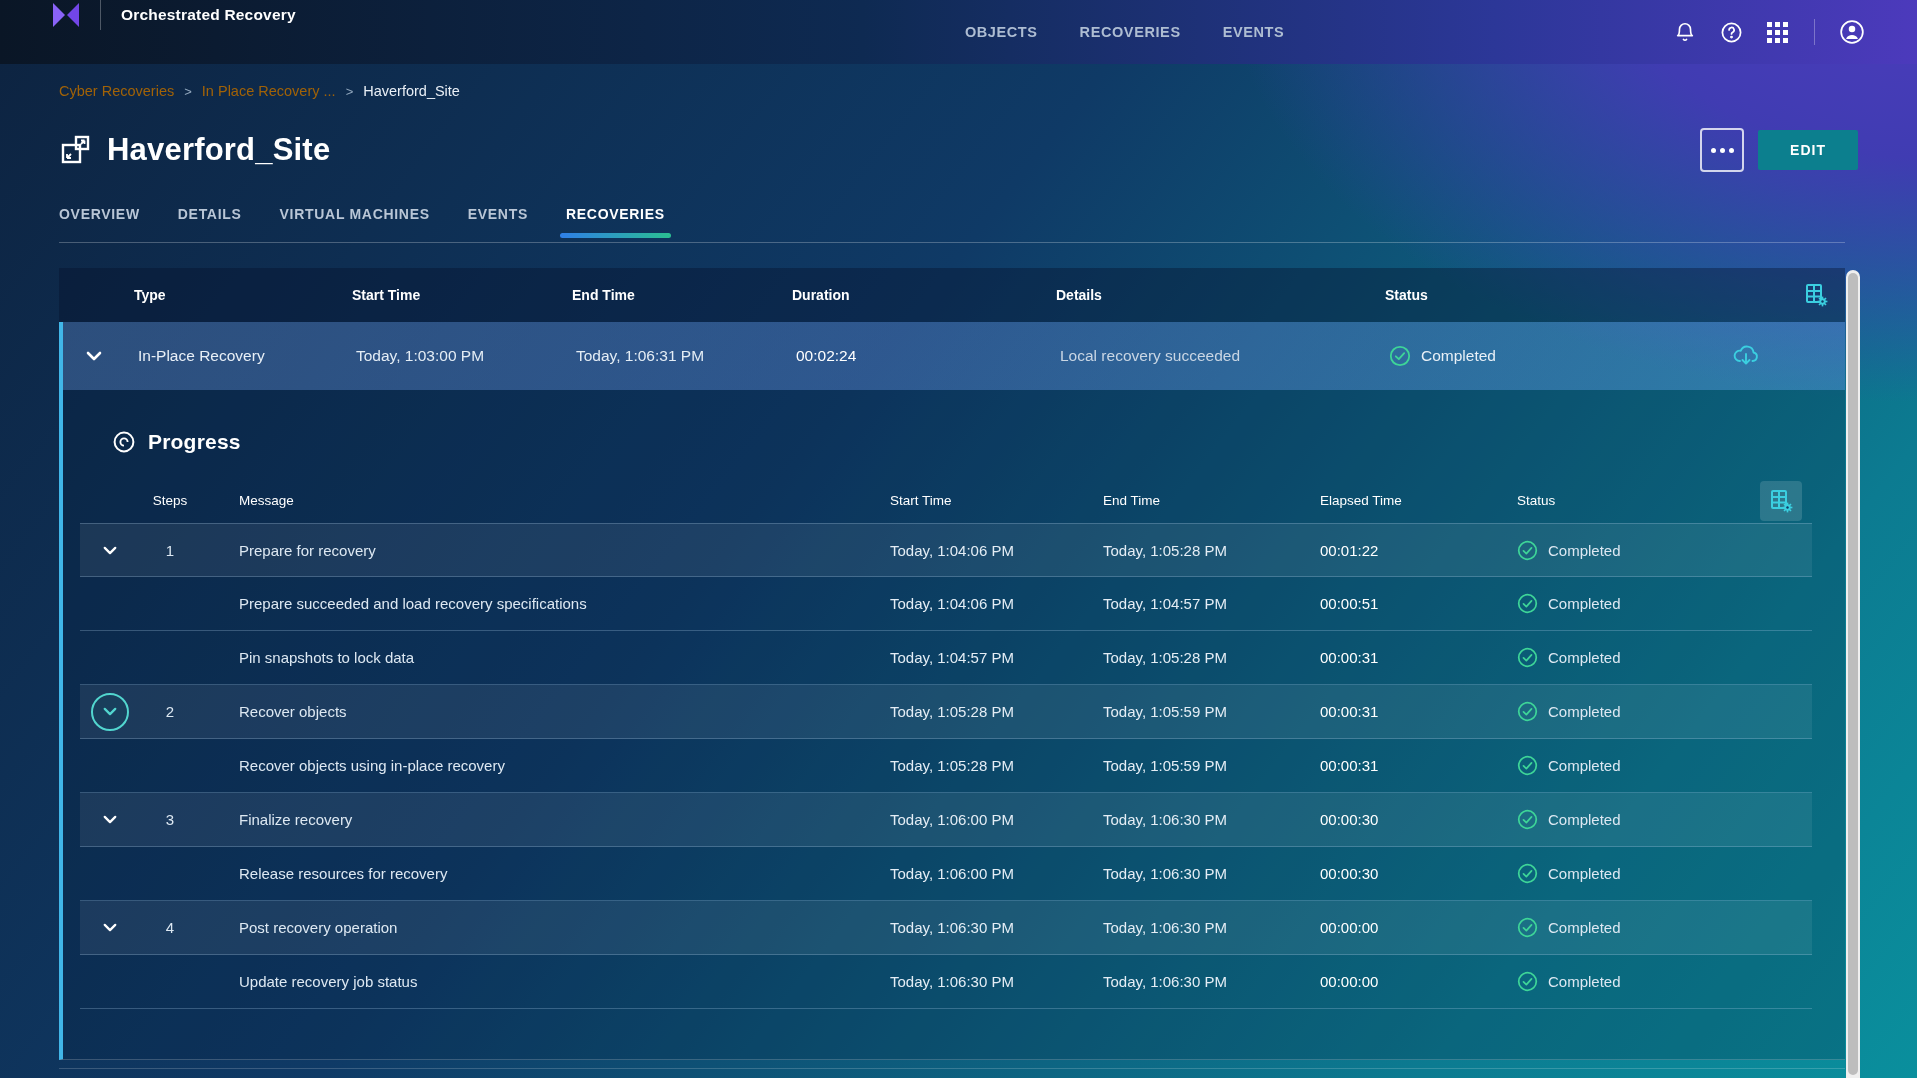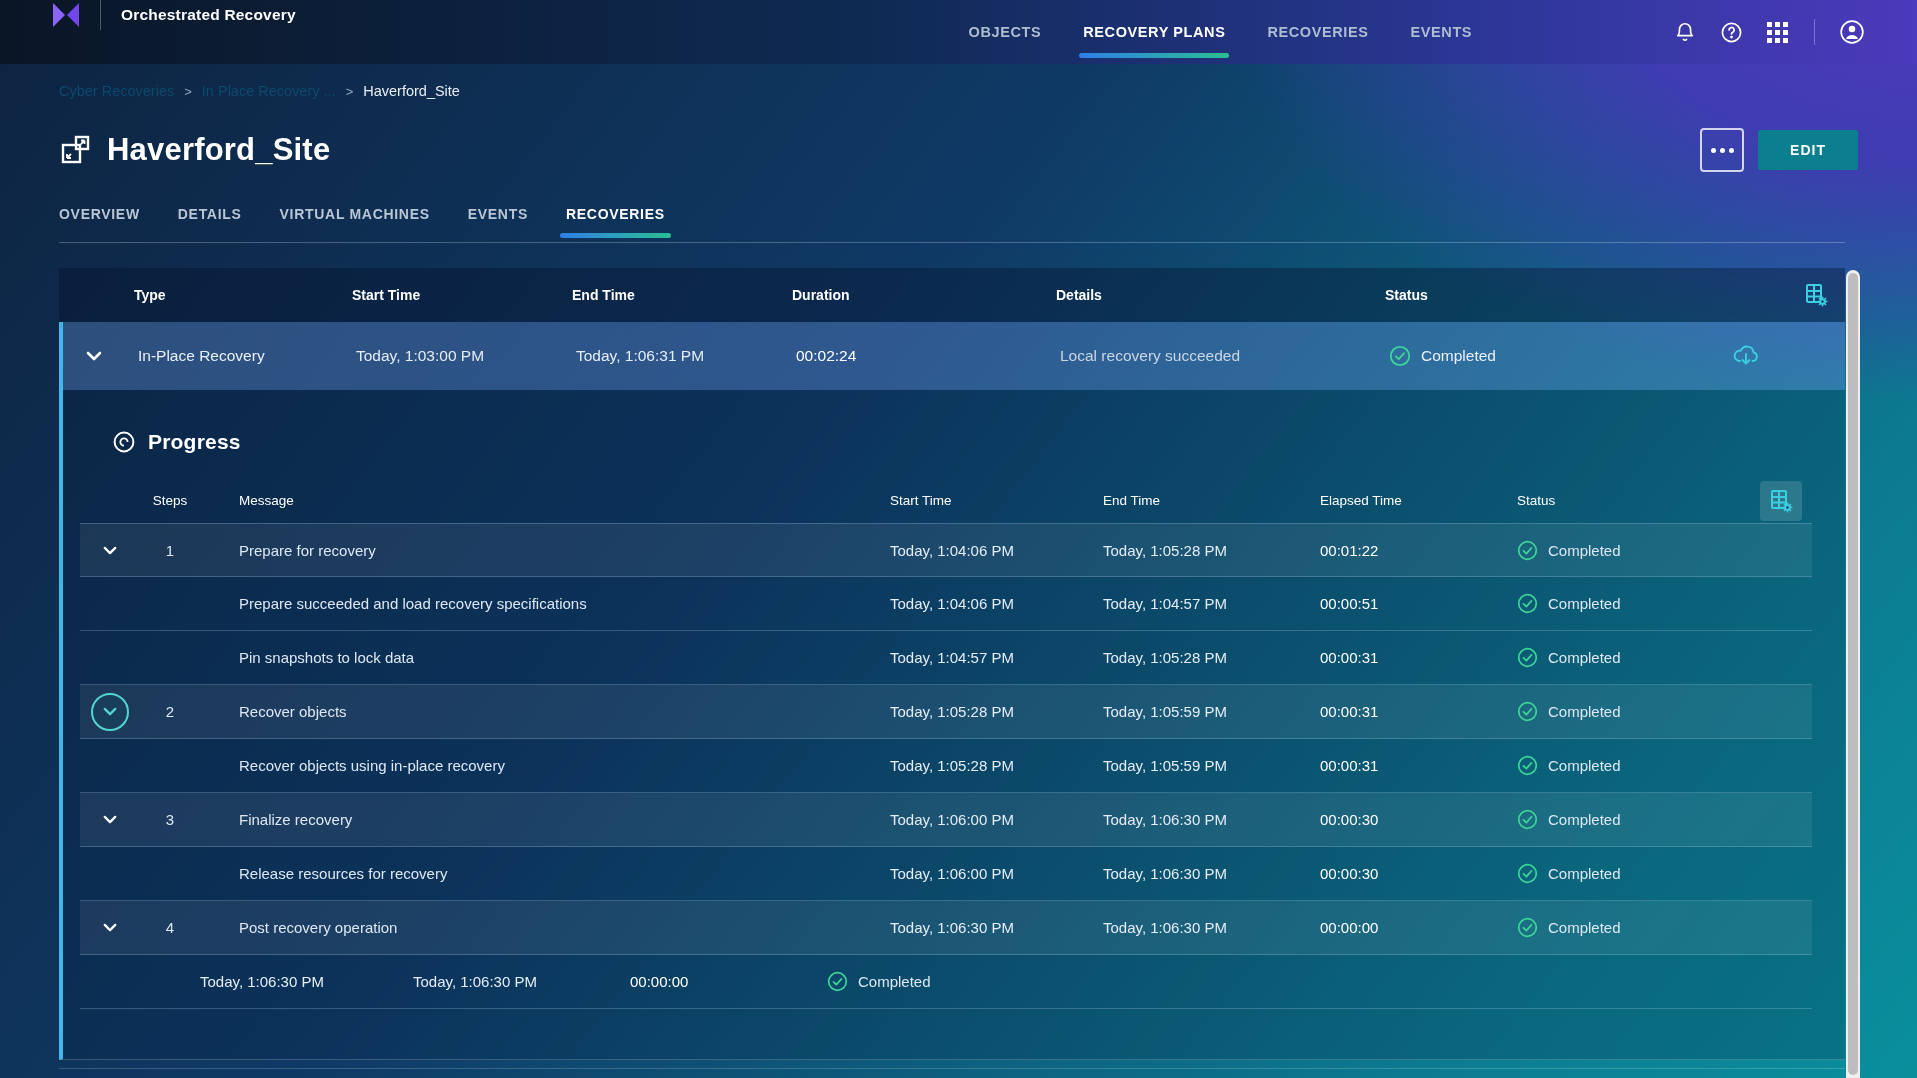--- a/index.html
+++ b/index.html
@@ -27,21 +27,21 @@
     font-size:14.5px; letter-spacing:.6px; color:#aebdd2; cursor:pointer; font-weight:600; }
   .topnav-item.active { color:#fff; font-weight:bold; }
   .topnav-item.active::after { content:""; position:absolute; left:-4px; right:-4px; bottom:6px; height:5px;
     border-radius:3px; background:linear-gradient(90deg,#2f7fe8,#2abf91); }
   .top-icons { position:absolute; right:52px; top:0; height:64px; display:flex; align-items:center; gap:20px; }
   .top-icons .icon-btn { width:26px; height:26px; display:flex; align-items:center; justify-content:center; cursor:pointer; }
   .top-divider { width:1px; height:26px; background:rgba(255,255,255,.30); margin:0 4px; }
 
   
   .breadcrumb { position:absolute; top:83px; left:59px; display:flex; align-items:center; gap:10px; font-size:14.5px; }
-  .crumb-link { color:#0c4a6e; cursor:pointer; }
+  .crumb-link { color:#a16207; cursor:pointer; }
   .crumb-sep { color:#93a9bf; font-size:13px; }
   .crumb-current { color:#e9eff6; }
 
   
   .title-row { position:absolute; top:126px; left:59px; right:59px; height:48px; display:flex; align-items:center; }
   .page-title { font-size:31px; font-weight:bold; color:#fff; margin-left:14px; letter-spacing:.2px; }
   .title-actions { margin-left:auto; display:flex; gap:14px; align-items:center; }
   .more-btn { width:44px; height:44px; border:2px solid rgba(255,255,255,.78); border-radius:4px;
     display:flex; align-items:center; justify-content:center; gap:4px; cursor:pointer; background:transparent; }
   .more-btn i { width:5px; height:5px; border-radius:50%; background:#fff; }
@@ -124,21 +124,20 @@
         <polygon points="1,1 13,13 1,25" fill="#8a63f8"></polygon>
         <polygon points="27,1 15,13 27,25" fill="#7246e8"></polygon>
       </svg>
     </span>
     <span class="brand-divider"></span>
     <span class="brand-name">Orchestrated Recovery</span>
   </div>
 
   <nav class="topnav">
     <div class="topnav-item">OBJECTS</div>
-    <div class="topnav-item active">RECOVERY PLANS</div>
     <div class="topnav-item">RECOVERIES</div>
     <div class="topnav-item">EVENTS</div>
   </nav>
 
   <div class="top-icons">
     <span class="icon-btn">
       <svg width="22" height="22" viewBox="0 0 24 24" fill="none" stroke="#fff" stroke-width="1.8" stroke-linecap="round" stroke-linejoin="round">
         <path d="M18 9a6 6 0 1 0-12 0c0 6-2 7-2 7h16s-2-1-2-7"></path>
           <path d="M10.3 20a2 2 0 0 0 3.4 0"></path>
       </svg>
@@ -461,20 +460,21 @@
         <path d="M6.8 11.3 L9.8 14.2 L15.2 8.2" stroke="#3ed598" stroke-width="1.8" stroke-linecap="round" stroke-linejoin="round"></path>
       </svg>
       <span class="c-status-label">Completed</span>
     </div>
   </div>
           <div class="irow sub">
     <div class="ic-exp">
       
     </div>
     <div class="ic-step c-step"></div>
+    <div class="ic-msg c-msg">Update recovery job status</div>
     <div class="ic-start cell-time c-start">Today, 1:06:30 PM</div>
     <div class="ic-end cell-time c-end">Today, 1:06:30 PM</div>
     <div class="ic-elapsed elapsed-bold c-elapsed">00:00:00</div>
     <div class="ic-stat status-cell" style="gap:10px;">
       <svg width="21" height="21" viewBox="0 0 22 22" fill="none">
         <circle cx="11" cy="11" r="9.2" stroke="#3ed598" stroke-width="1.8"></circle>
         <path d="M6.8 11.3 L9.8 14.2 L15.2 8.2" stroke="#3ed598" stroke-width="1.8" stroke-linecap="round" stroke-linejoin="round"></path>
       </svg>
       <span class="c-status-label">Completed</span>
     </div>

